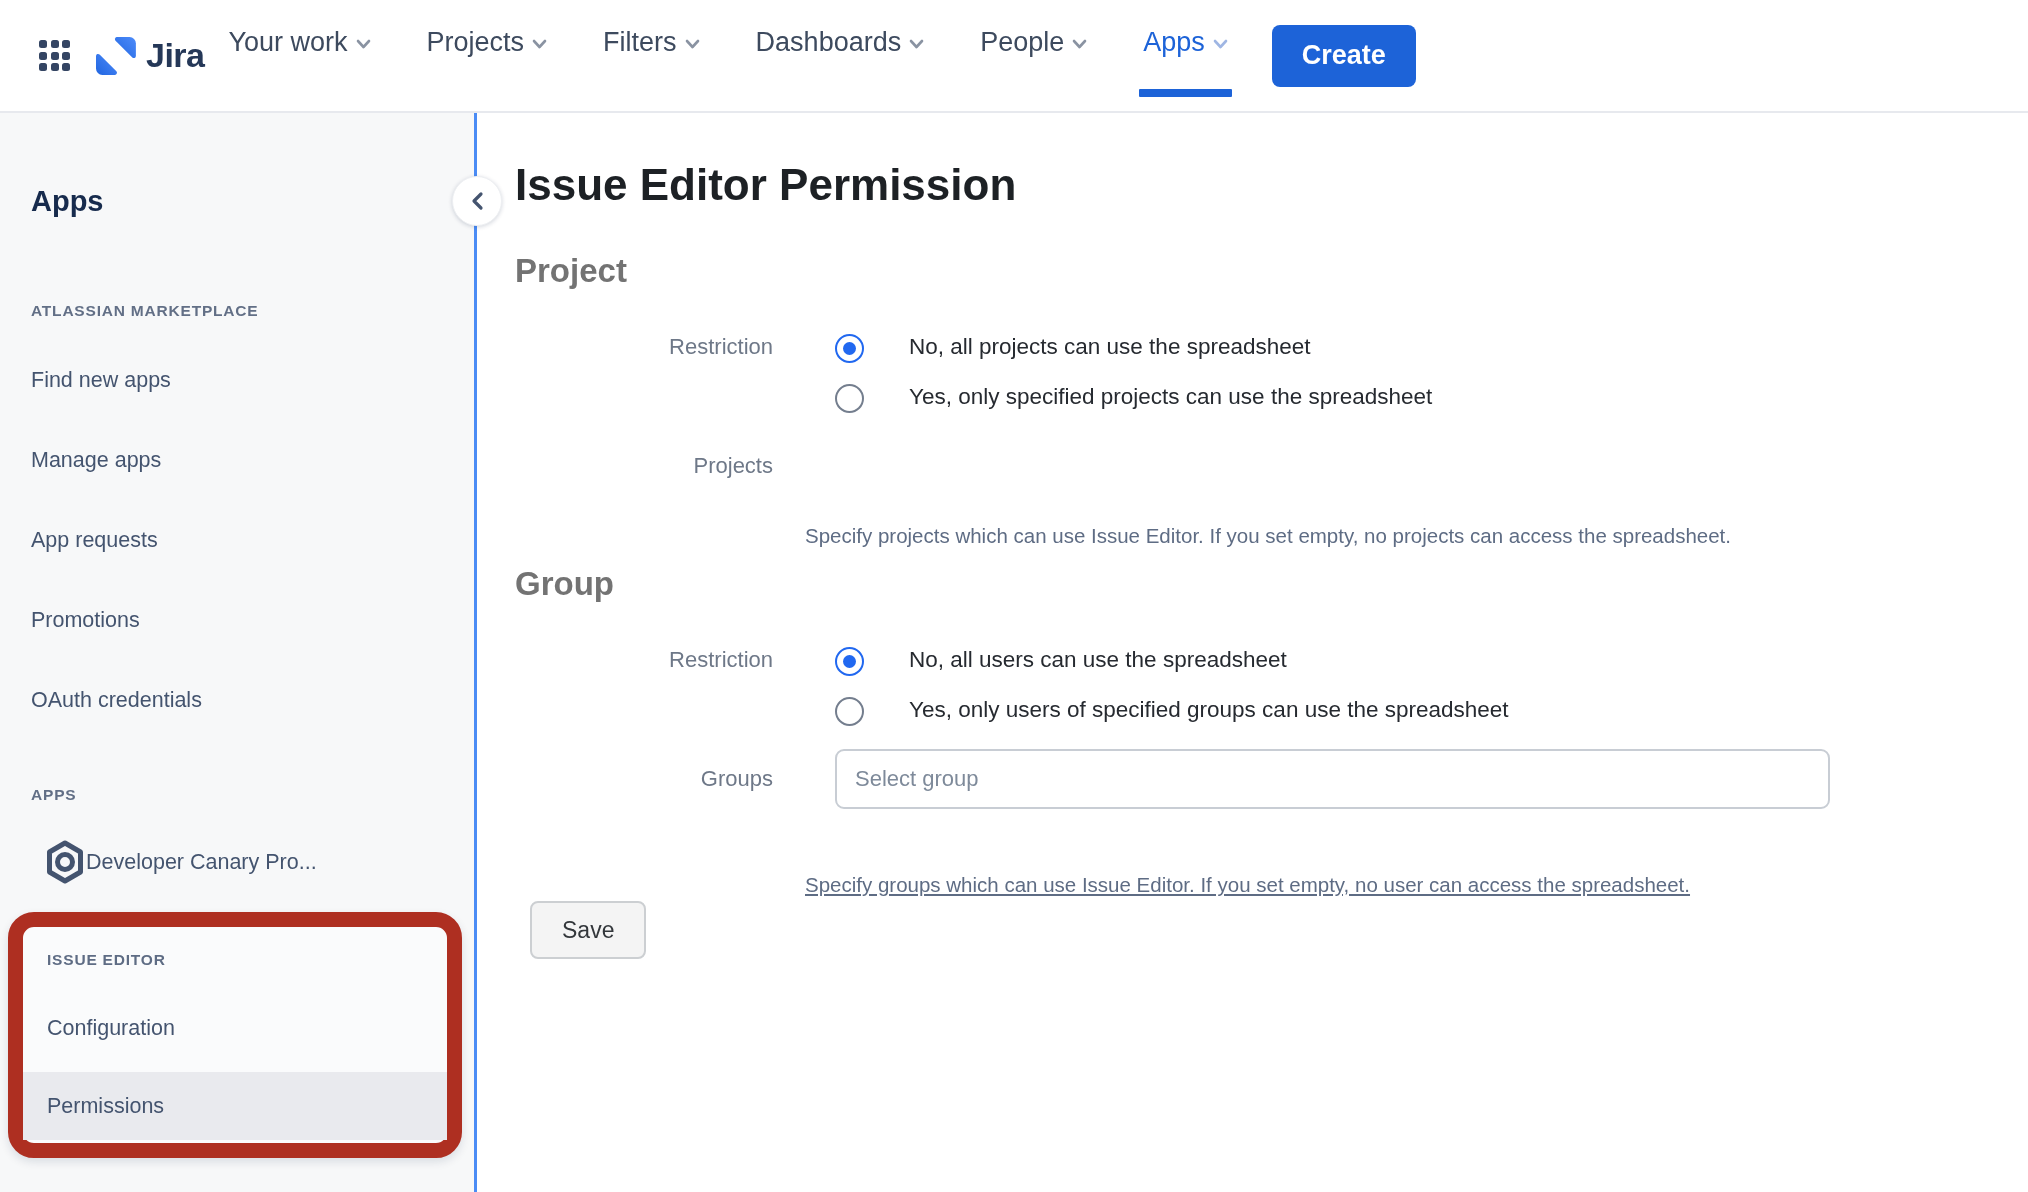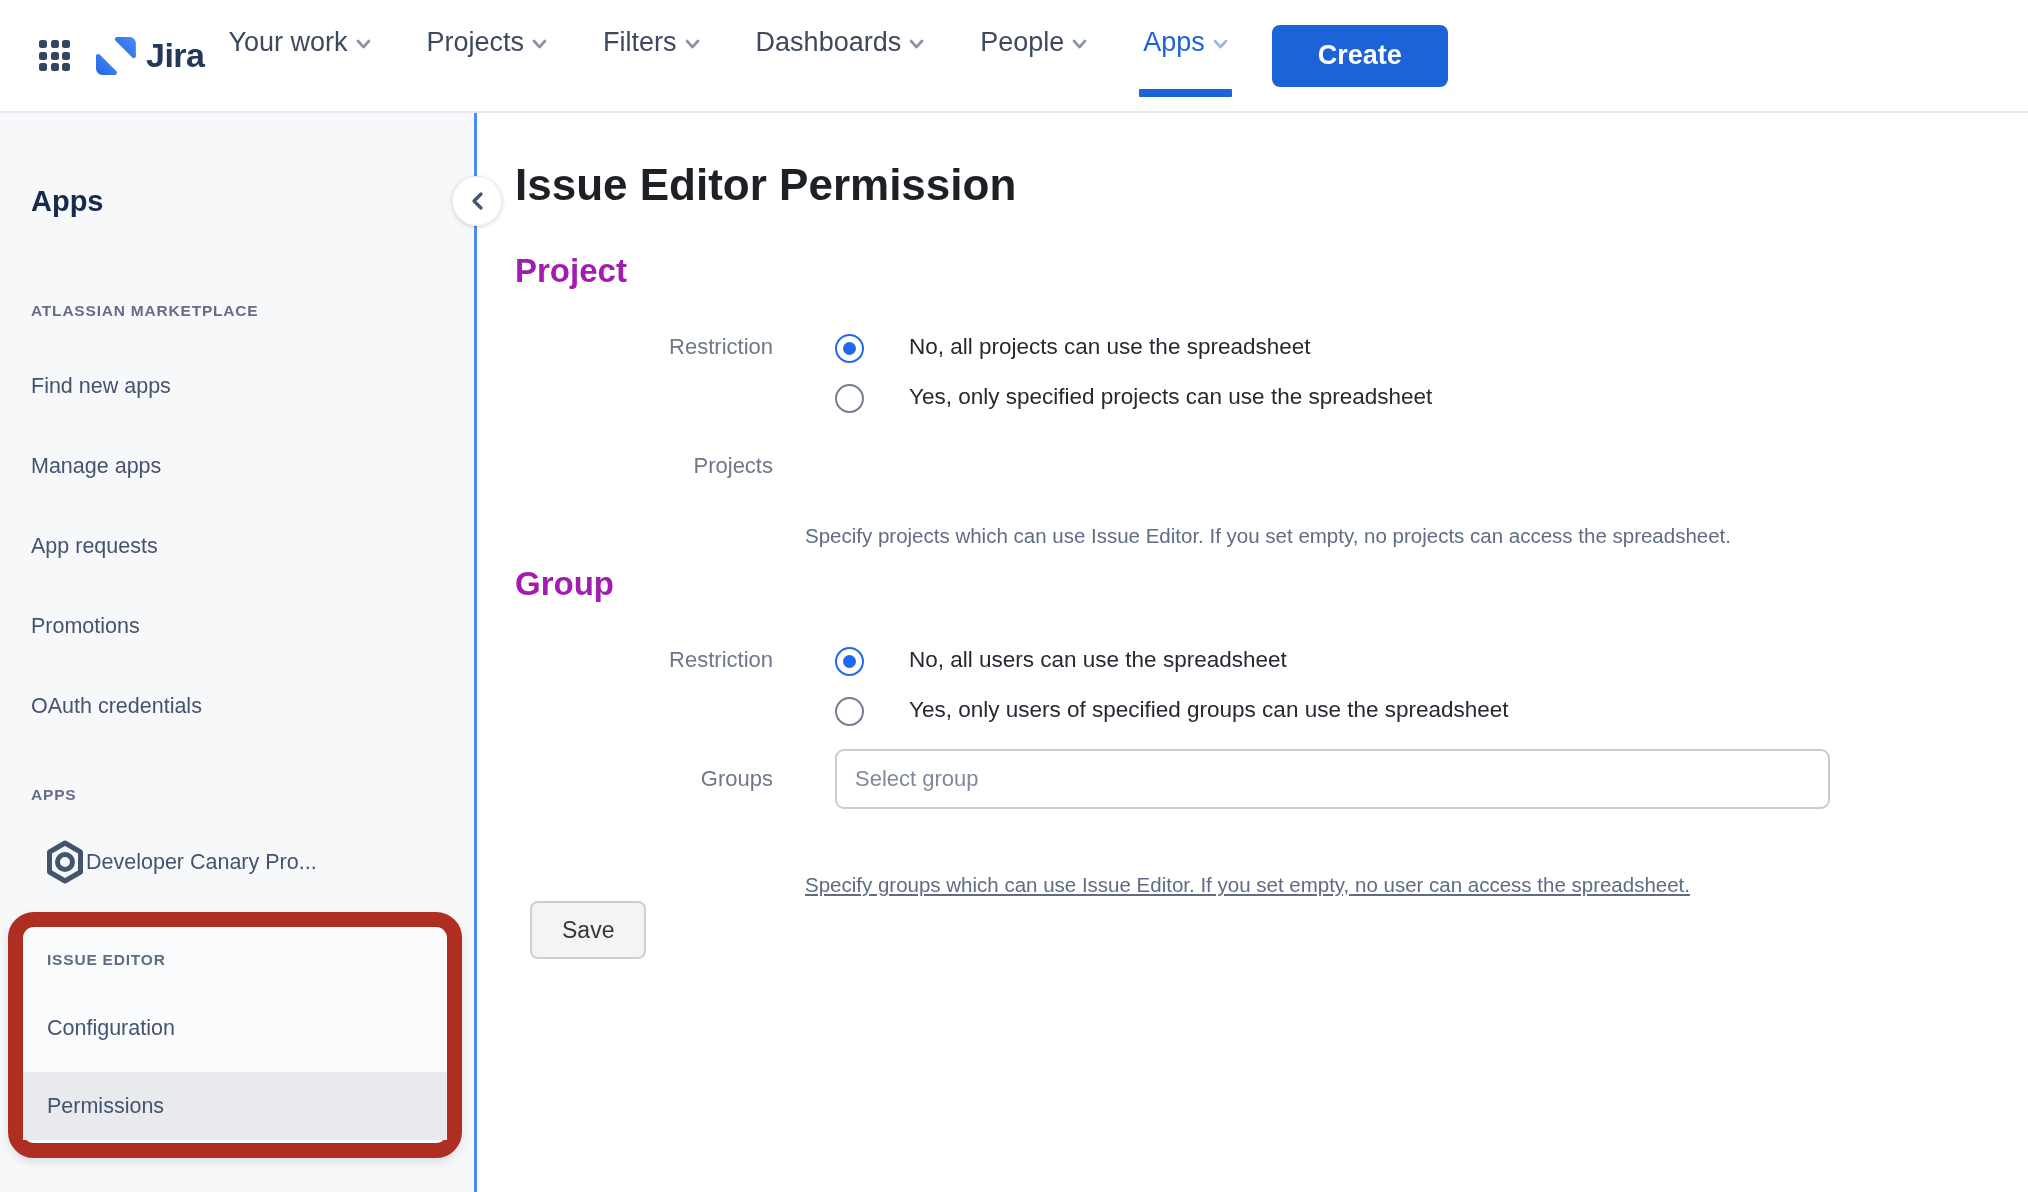--- a/index.html
+++ b/index.html
@@ -17,47 +17,47 @@
   .grid-icon span{background:#344563;border-radius:2.5px;}
   .logo{display:flex;align-items:center;margin-left:26px;cursor:pointer;}
   .logo-text{font-size:34px;font-weight:600;color:#253858;margin-left:8px;letter-spacing:-0.5px;}
   .nav-menu{display:flex;margin-left:24px;gap:56px;height:140px;}
   .nav-item{display:flex;align-items:center;gap:8px;height:113px;position:relative;
     font-size:27px;font-weight:500;color:#3D4A5E;cursor:pointer;white-space:nowrap;}
   .nav-item .chev{margin-top:3px;}
   .nav-item.active{color:#1D63D8;}
   .nav-item.active::after{content:"";position:absolute;left:-4px;right:-4px;bottom:2px;height:8px;
     background:#1D63D8;border-radius:1px;}
-  .create-btn{margin-left:44px;height:62px;padding:0 46px;background:#1D63D8;color:#fff;
+  .create-btn{margin-left:44px;height:62px;padding:0 30px;background:#1D63D8;color:#fff;
     font-size:27px;font-weight:600;border:none;border-radius:8px;cursor:pointer;
     font-family:"Liberation Sans",sans-serif;}
   
   .sidebar{position:absolute;left:0;top:113px;width:474px;height:1079px;background:#F7F8F9;}
   .divider{position:absolute;left:474px;top:113px;width:3px;height:1079px;background:#4B8CF5;}
   .collapse-btn{position:absolute;left:452px;top:176px;width:48px;height:48px;border-radius:50%;
     background:#fff;border:1px solid #EDEFF2;box-shadow:0 1px 4px rgba(9,30,66,.18);
     display:flex;align-items:center;justify-content:center;cursor:pointer;z-index:5;}
   .sb-title{position:absolute;left:31px;top:72px;font-size:29px;font-weight:600;color:#172B4D;}
   .sb-header{position:absolute;left:31px;font-size:15.5px;font-weight:700;letter-spacing:0.8px;color:#626F86;}
-  .sb-item{position:absolute;left:31px;font-size:21.5px;color:#44546F;cursor:pointer;line-height:28px;margin-top:6px;}
+  .sb-item{position:absolute;left:31px;font-size:21.5px;color:#44546F;cursor:pointer;line-height:28px;}
   .app-row{position:absolute;left:44px;top:726px;display:flex;align-items:center;cursor:pointer;}
   .app-row .app-label{font-size:21.5px;color:#44546F;}
   
   .annotation-box{position:absolute;left:8px;top:799px;width:454px;height:246px;box-sizing:border-box;
     border:15px solid #AE2F21;border-radius:26px;background:#FAFBFC;
     box-shadow:0 4px 10px rgba(9,30,66,.12);}
   .box-header{position:absolute;left:24px;top:24px;font-size:15.5px;font-weight:700;
     letter-spacing:0.8px;color:#5E6C84;}
   .box-item{position:absolute;left:24px;font-size:21.5px;color:#44546F;cursor:pointer;line-height:28px;}
   .box-item-selected-row{position:absolute;left:0;top:145px;width:424px;height:68px;background:#E9EAEE;
     display:flex;align-items:center;cursor:pointer;}
   .box-item-selected-row .lbl{margin-left:24px;font-size:21.5px;color:#44546F;}
   
   .page-title{position:absolute;left:515px;top:160px;font-size:44px;font-weight:700;color:#1D2125;}
-  .h2{position:absolute;left:515px;font-size:33px;font-weight:700;color:#a21caf;}
+  .h2{position:absolute;left:515px;font-size:33px;font-weight:700;color:#737373;}
   .form-row{position:absolute;left:515px;display:flex;align-items:flex-start;gap:30px;}
   .form-label{width:258px;text-align:right;margin-right:32px;font-size:22px;color:#6E7888;
     line-height:30px;flex:none;}
   .radio{width:25px;height:25px;border:2px solid #747E8E;border-radius:50%;background:#fff;
     flex:none;margin-top:2px;position:relative;cursor:pointer;box-sizing:content-box;}
   .radio.selected{border-color:#2168F0;}
   .radio.selected::after{content:"";position:absolute;left:50%;top:50%;width:13px;height:13px;
     margin:-6.5px 0 0 -6.5px;border-radius:50%;background:#2168F0;}
   .radio-text{margin-left:15px;font-size:22.5px;color:#262A30;line-height:30px;cursor:pointer;}
   .field-row{align-items:center;}

